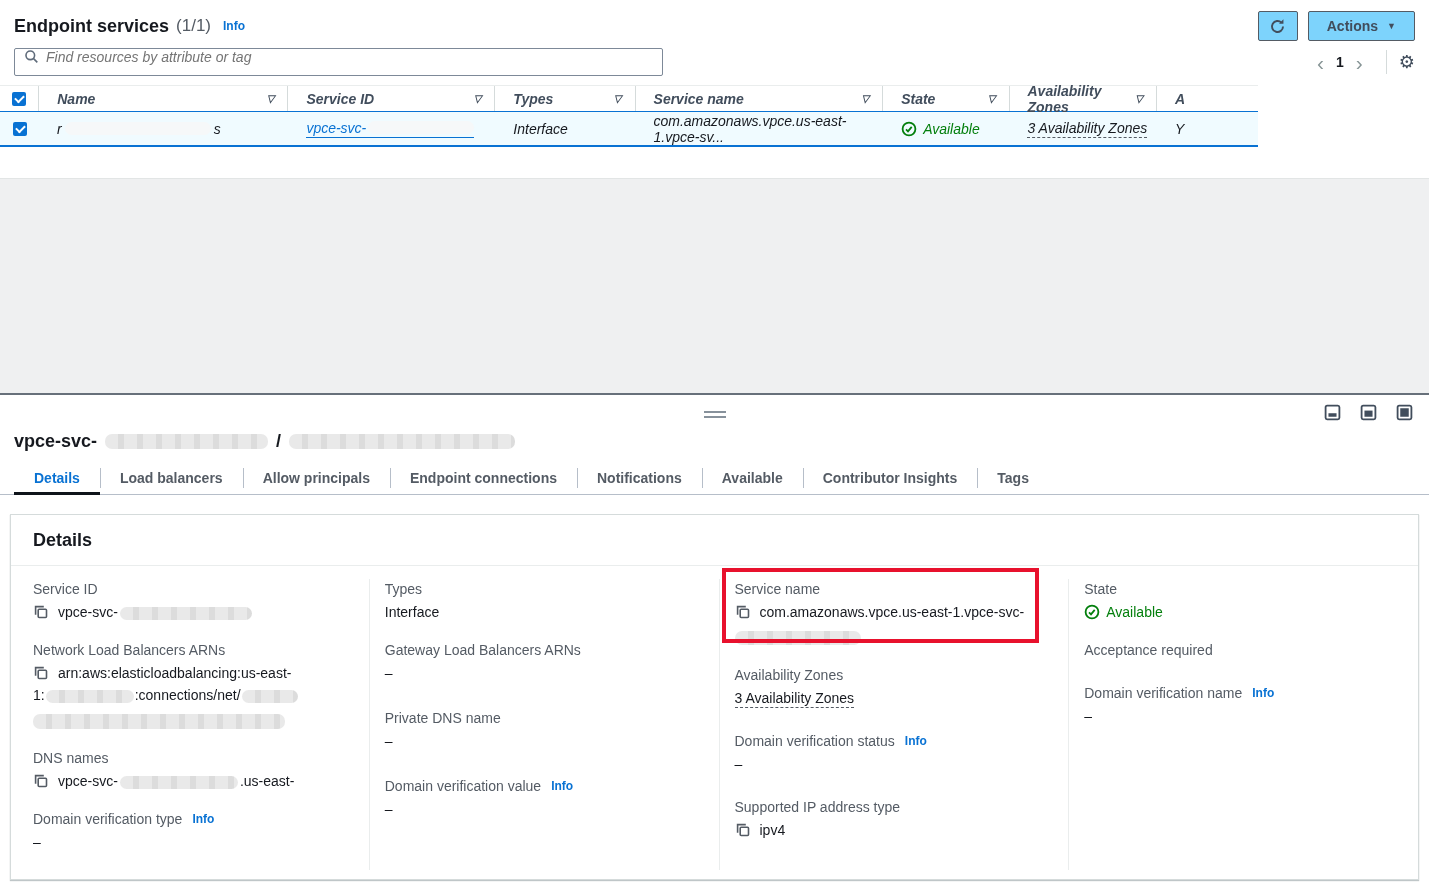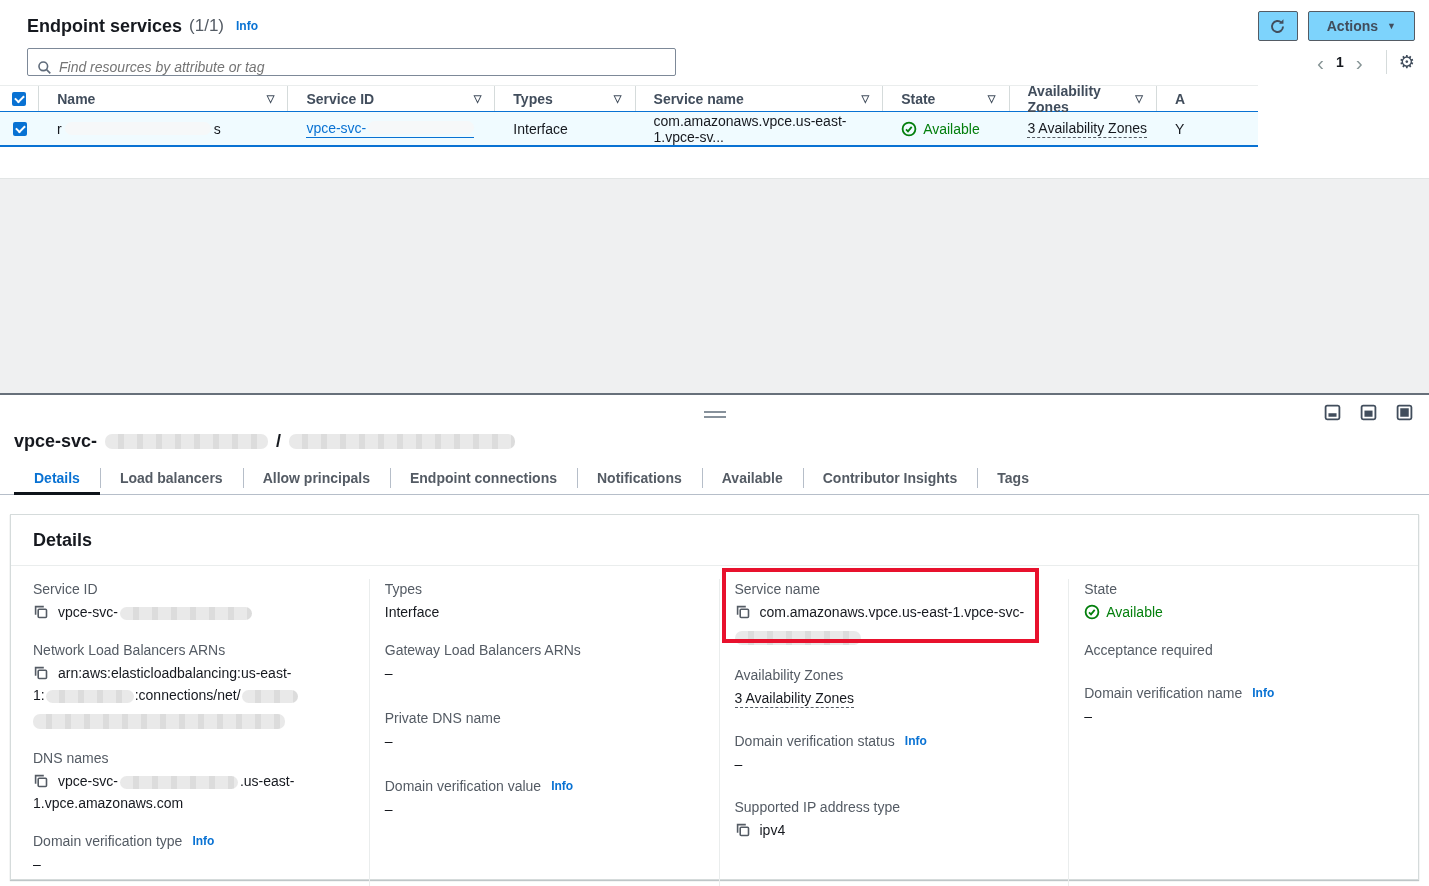--- a/index.html
+++ b/index.html
@@ -3,45 +3,45 @@
 <meta charset="utf-8">
 <style>
   * { margin:0; padding:0; box-sizing:border-box; }
   html,body { width:1429px; height:886px; }
   body {
     font-family:"Liberation Sans", sans-serif;
     font-size:14px; color:#16191f; background:#fff;
     position:relative; overflow:hidden;
   }
   
-  .top-section { position:absolute; top:0; left:0; width:1429px; height:177px; background:#fff;padding-left:13px; }
+  .top-section { position:absolute; top:0; left:0; width:1429px; height:177px; background:#fff; }
   .header-row { display:flex; align-items:center; padding:10px 14px 0 14px; height:42px; }
   .page-title { font-size:18px; font-weight:700; color:#16191f; }
   .page-count { font-size:17px; font-weight:400; color:#545b64; margin-left:7px; }
   .info-link { font-size:12px; font-weight:700; color:#0972d3; margin-left:12px; cursor:pointer; }
   .header-actions { margin-left:auto; display:flex; gap:10px; align-items:center; }
   .btn { height:30px; border:1px solid #545b64; border-radius:2px; background:#7dd3fc; color:#414d5c;
          font-weight:700; font-size:14px; display:flex; align-items:center; justify-content:center;
          padding:0 18px; cursor:pointer; font-family:inherit; }
   .btn-icon-only { width:40px; padding:0; }
   .btn-primary { background:#ff9900; border-color:#ff9900; color:#000716; }
   .caret { font-size:9px; margin-left:9px; color:#414d5c; }
   .toolbar-row { display:flex; align-items:center; padding:4px 14px 0 14px; height:36px; }
   .search-box { width:649px; height:28px; border:1px solid #7d8998; border-radius:2px;
-                display:flex; align-items:flex-end; padding:0 9px; background:#fff; }
+                display:flex; align-items:flex-start; padding:0 9px; background:#fff; }
   .search-box svg { flex:0 0 auto; }
   .search-box input { border:0; outline:0; flex:1; margin-left:7px; font-style:italic;
                       font-size:14px; color:#545b64; background:transparent; font-family:inherit; }
   .pagination { margin-left:auto; display:flex; align-items:center; }
   .page-chevron { color:#879596; font-size:21px; line-height:1; padding:0 9px; cursor:pointer; }
   .page-num { font-weight:700; font-size:14px; color:#16191f; padding:0 3px; }
   .pag-divider { width:1px; height:24px; background:#d5dbdb; margin:0 12px 0 14px; }
   .gear-btn { font-size:18px; color:#414d5c; cursor:pointer; line-height:1; }
   
-  .res-table { position:absolute; top:85px; left:0; width:1258px; }
+  .res-table { position:absolute; top:85px; left:0; width:1258px;font-style:italic; }
   .thead { display:flex; height:26px; align-items:stretch; border-top:1px solid #eaeded; }
   .th { display:flex; align-items:center; font-weight:700; color:#414d5c; font-size:14px;
         padding-left:18px; border-right:1px solid #d5dbdb; cursor:pointer; }
   .th:last-child { border-right:0; }
   .filter-icon { margin-left:auto; margin-right:13px; font-size:10px; color:#414d5c; }
   .c0 { width:48px; padding-left:0; justify-content:center; }
   .c1 { width:302px; } .c2 { width:250px; } .c3 { width:168px; } .c4 { width:300px; }
   .c5 { width:151px; } .c6 { width:177px; } .c7 { width:120px; border-right:0; }
   .trow { display:flex; height:36px; align-items:center; background:#f0fbff;
           border-top:1px solid #0972d3; border-bottom:2px solid #0972d3; }
@@ -296,21 +296,20 @@
             </div>
           <div class="field-value">
             <span class="vline">
               <span class="copy-icon">
                 <svg width="16" height="16" viewBox="0 0 16 16">
                     <rect x="5.2" y="5.2" width="8.3" height="8.3" rx="1" fill="none" stroke="#545b64" stroke-width="1.6"></rect>
                     <path d="M10.8 2.6H2.6v8.2" fill="none" stroke="#545b64" stroke-width="1.6"></path>
                   </svg>
               </span><span>vpce-svc-</span><span class="redact" style="width:118px; margin:0 2px;"></span><span>.us-east-</span>
             </span>
-            <span class="vline">1.vpce.amazonaws.com</span>
           </div>
         </div>
         <div class="field">
           <div class="field-label">
             <span>Domain verification type</span>
             <span class="info-link" style="margin-left:0;">Info</span>
           </div>
           <div class="field-value dash">–</div>
         </div>
       </div>

